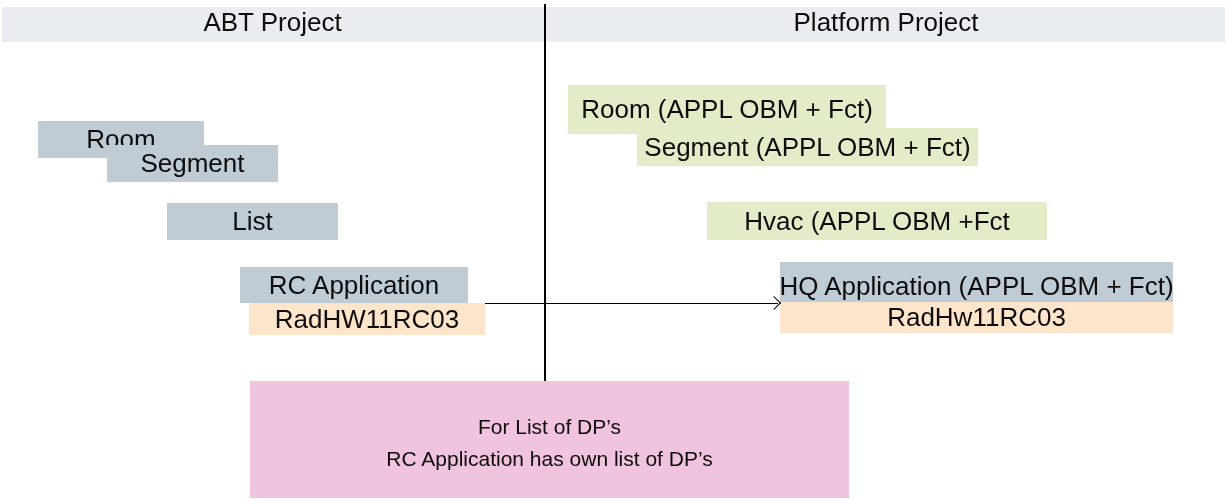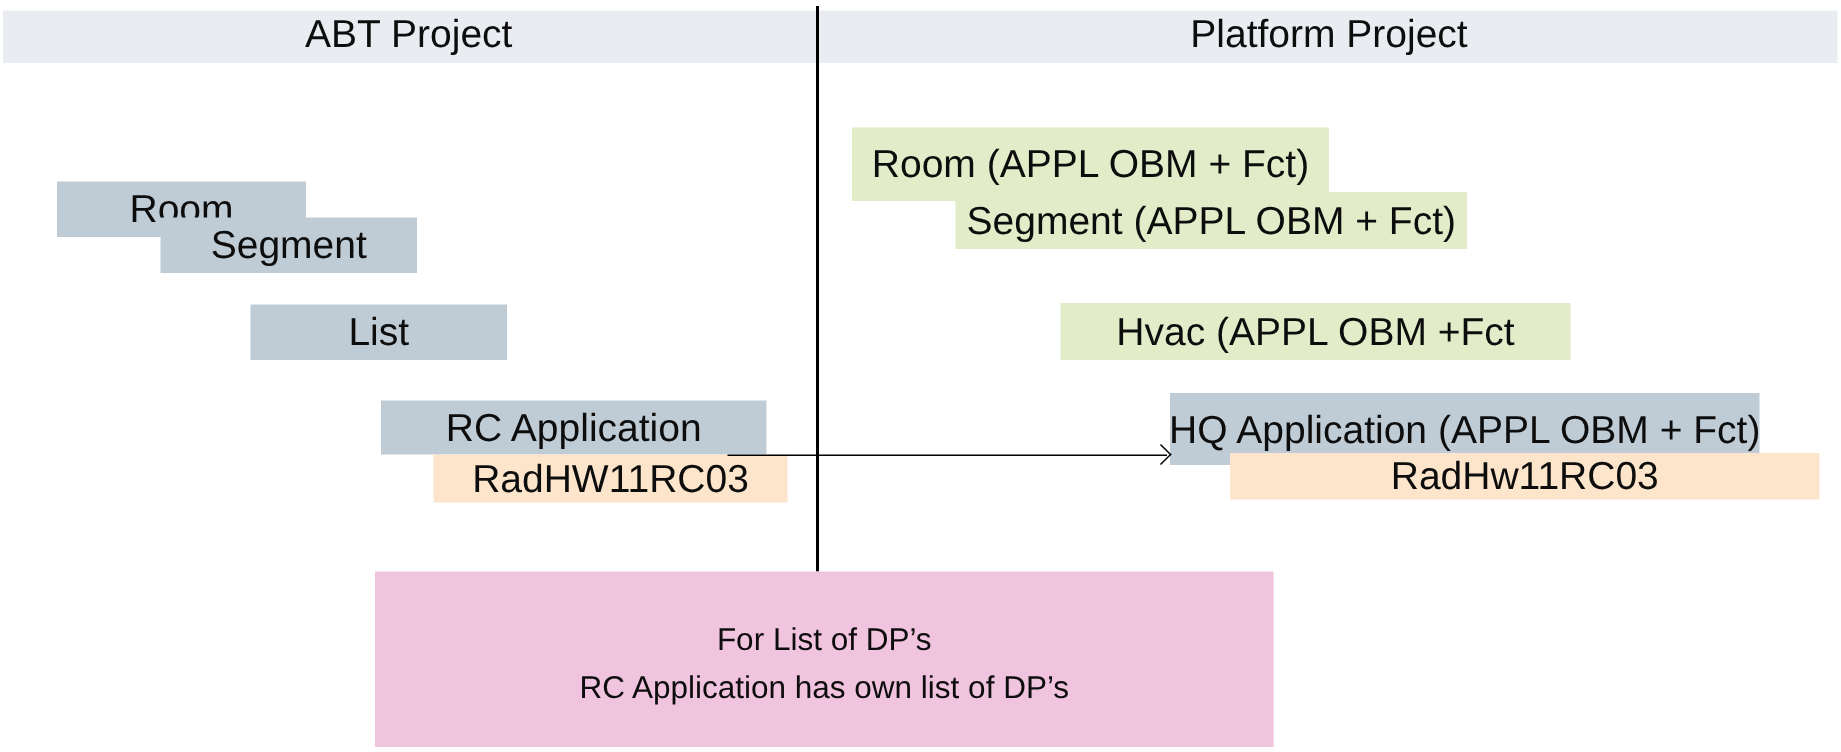--- a/index.html
+++ b/index.html
@@ -21,21 +21,21 @@
   .vline{
     position:absolute;left:544px;top:4px;width:2px;height:377px;
     background:var(--line,#000);
   }
   .box{
     position:absolute;display:flex;align-items:center;justify-content:center;
     font-size:26px;white-space:nowrap;
   }
   .blue{background:var(--blue_box,#bfccd6);}
   .green{background:var(--green_box,#e2ecc8);}
-  .peach{background:var(--peach_box,#fce5cb);margin-left:40px;}
+  .peach{background:var(--peach_box,#fce5cb);}
   .arrow{
     position:absolute;left:485px;top:303px;width:293px;height:0;
     border-top:1.6px solid var(--line,#000);
   }
   .arrow .head{
     position:absolute;right:-1px;top:-6px;width:9px;height:9px;
     border-top:1.6px solid var(--line,#000);
     border-right:1.6px solid var(--line,#000);
     transform:rotate(45deg);
   }
@@ -54,21 +54,21 @@
 
   <div class="header-bar"></div>
   <div class="header-title left">ABT Project</div>
   <div class="header-title right">Platform Project</div>
 
   <div class="vline"></div>
 
   <div class="box blue" style="left:38px;top:88px;width:166px;height:37px;margin-top:33px;">Room</div>
   <div class="box blue" style="left:107px;top:145px;width:171px;height:37px;">Segment</div>
   <div class="box blue" style="left:167px;top:203px;width:171px;height:37px;">List</div>
-  <div class="box blue" style="left:254px;top:267px;width:257px;height:36px;">RC Application</div>
+  <div class="box blue" style="left:240px;top:267px;width:228px;height:36px;">RC Application</div>
   <div class="box peach" style="left:249px;top:303px;width:236px;height:32px;">RadHW11RC03</div>
 
   <div class="box green" style="left:568px;top:85px;width:318px;height:49px;">Room (APPL OBM + Fct)</div>
   <div class="box green" style="left:637px;top:128px;width:341px;height:38px;">Segment (APPL OBM + Fct)</div>
   <div class="box green" style="left:707px;top:202px;width:340px;height:38px;">Hvac (APPL OBM +Fct</div>
   <div class="box blue" style="left:780px;top:262px;width:393px;height:48px;">HQ Application (APPL OBM + Fct)</div>
   <div class="box peach" style="left:780px;top:302px;width:393px;height:31px;">RadHw11RC03</div>
 
   <div class="arrow">
     <span class="head"></span>

